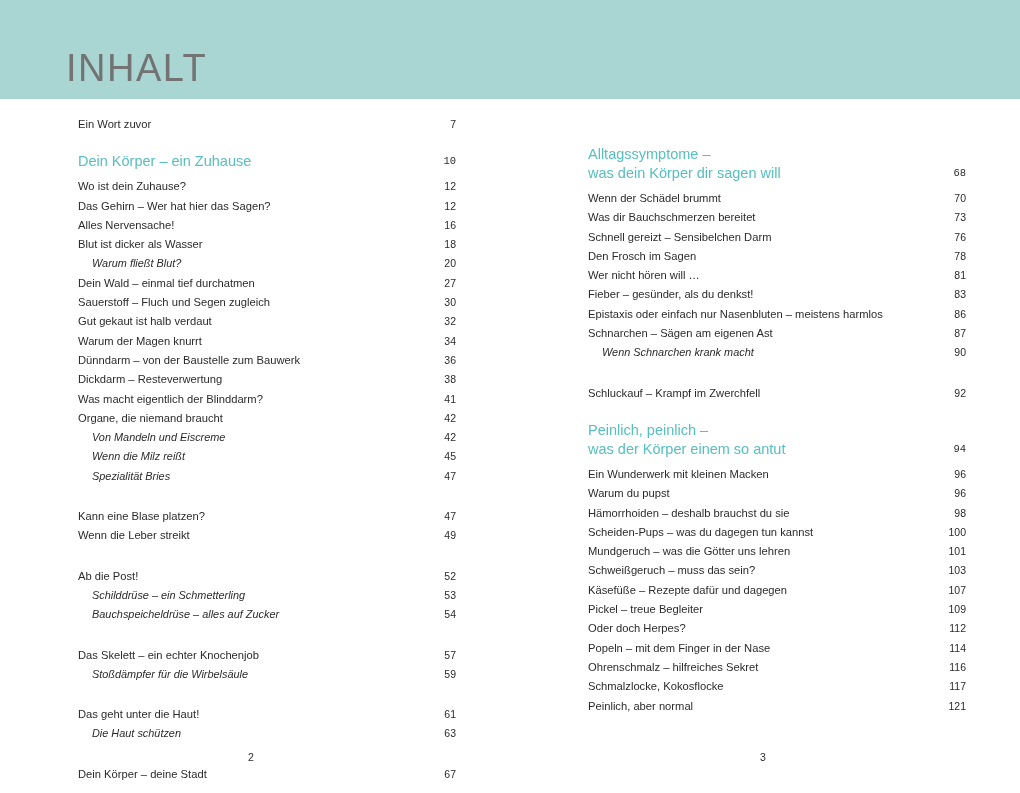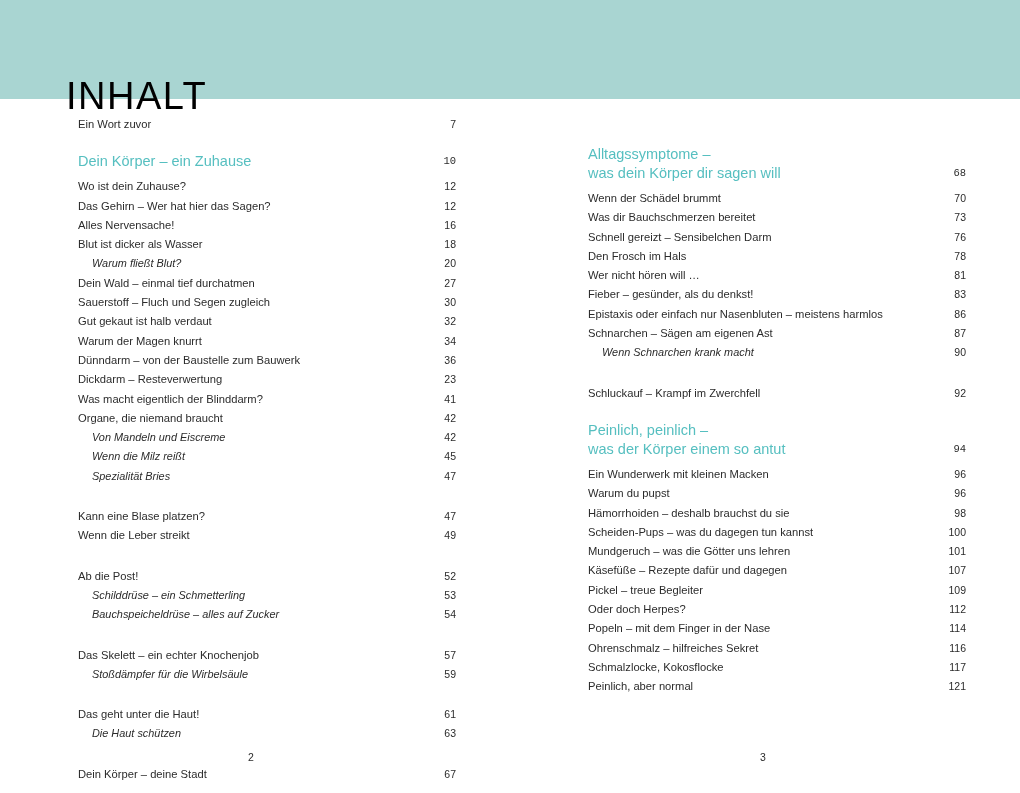--- a/index.html
+++ b/index.html
@@ -28,22 +28,21 @@
     height: 99px;
     background: #a9d5d2;
   }
   .header-title {
     position: absolute;
     left: 66px;
     top: 47px;
     font-size: 38px;
     letter-spacing: 1.5px;
     font-weight: 400;
-    color: #000000;
-    margin-top: 28px;
+    color: #737373;
   }
   .columns {
     position: absolute;
     left: 12px;
     top: 99px;
     width: 1020px;
     height: 546px;
     display: flex;
     box-sizing: border-box;
   }
@@ -135,21 +134,21 @@
         <div class="entry"><span>Wo ist dein Zuhause?</span><span class="pg">12</span></div>
         <div class="entry"><span>Das Gehirn – Wer hat hier das Sagen?</span><span class="pg">12</span></div>
         <div class="entry"><span>Alles Nervensache!</span><span class="pg">16</span></div>
         <div class="entry"><span>Blut ist dicker als Wasser</span><span class="pg">18</span></div>
         <div class="entry sub"><span>Warum fließt Blut?</span><span class="pg">20</span></div>
         <div class="entry"><span>Dein Wald – einmal tief durchatmen</span><span class="pg">27</span></div>
         <div class="entry"><span>Sauerstoff – Fluch und Segen zugleich</span><span class="pg">30</span></div>
         <div class="entry"><span>Gut gekaut ist halb verdaut</span><span class="pg">32</span></div>
         <div class="entry"><span>Warum der Magen knurrt</span><span class="pg">34</span></div>
         <div class="entry"><span>Dünndarm – von der Baustelle zum Bauwerk</span><span class="pg">36</span></div>
-        <div class="entry"><span>Dickdarm – Resteverwertung</span><span class="pg">23</span></div>
+        <div class="entry"><span>Dickdarm – Resteverwertung</span><span class="pg">38</span></div>
         <div class="entry"><span>Was macht eigentlich der Blinddarm?</span><span class="pg">41</span></div>
         <div class="entry"><span>Organe, die niemand braucht</span><span class="pg">42</span></div>
         <div class="entry sub"><span>Von Mandeln und Eiscreme</span><span class="pg">42</span></div>
         <div class="entry sub"><span>Wenn die Milz reißt</span><span class="pg">45</span></div>
         <div class="entry sub"><span>Spezialität Bries</span><span class="pg">47</span></div>
         <div class="entry spacer-top"><span>Kann eine Blase platzen?</span><span class="pg">47</span></div>
         <div class="entry"><span>Wenn die Leber streikt</span><span class="pg">49</span></div>
         <div class="entry spacer-top"><span>Ab die Post!</span><span class="pg">52</span></div>
         <div class="entry sub"><span>Schilddrüse – ein Schmetterling</span><span class="pg">53</span></div>
         <div class="entry sub"><span>Bauchspeicheldrüse – alles auf Zucker</span><span class="pg">54</span></div>
@@ -161,37 +160,38 @@
       </div>
     <div class="col col-right" id="col-right">
         <div class="section-head">
           <span class="sh-text">Alltagssymptome –
 was dein Körper dir sagen will</span>
           <span class="pg">68</span>
         </div>
         <div class="entry"><span>Wenn der Schädel brummt</span><span class="pg">70</span></div>
         <div class="entry"><span>Was dir Bauchschmerzen bereitet</span><span class="pg">73</span></div>
         <div class="entry"><span>Schnell gereizt – Sensibelchen Darm</span><span class="pg">76</span></div>
-        <div class="entry"><span>Den Frosch im Hals</span><span class="pg">78</span></div>
+        <div class="entry"><span>Den Frosch im Sagen</span><span class="pg">78</span></div>
         <div class="entry"><span>Wer nicht hören will …</span><span class="pg">81</span></div>
         <div class="entry"><span>Fieber – gesünder, als du denkst!</span><span class="pg">83</span></div>
         <div class="entry"><span>Epistaxis oder einfach nur Nasenbluten – meistens harmlos</span><span class="pg">86</span></div>
         <div class="entry"><span>Schnarchen – Sägen am eigenen Ast</span><span class="pg">87</span></div>
         <div class="entry sub"><span>Wenn Schnarchen krank macht</span><span class="pg">90</span></div>
         <div class="entry spacer-top"><span>Schluckauf – Krampf im Zwerchfell</span><span class="pg">92</span></div>
         <div class="section-head">
           <span class="sh-text">Peinlich, peinlich –
 was der Körper einem so antut</span>
           <span class="pg">94</span>
         </div>
         <div class="entry"><span>Ein Wunderwerk mit kleinen Macken</span><span class="pg">96</span></div>
         <div class="entry"><span>Warum du pupst</span><span class="pg">96</span></div>
         <div class="entry"><span>Hämorrhoiden – deshalb brauchst du sie</span><span class="pg">98</span></div>
         <div class="entry"><span>Scheiden-Pups – was du dagegen tun kannst</span><span class="pg">100</span></div>
         <div class="entry"><span>Mundgeruch – was die Götter uns lehren</span><span class="pg">101</span></div>
+        <div class="entry"><span>Schweißgeruch – muss das sein?</span><span class="pg">103</span></div>
         <div class="entry"><span>Käsefüße – Rezepte dafür und dagegen</span><span class="pg">107</span></div>
         <div class="entry"><span>Pickel – treue Begleiter</span><span class="pg">109</span></div>
         <div class="entry"><span>Oder doch Herpes?</span><span class="pg">112</span></div>
         <div class="entry"><span>Popeln – mit dem Finger in der Nase</span><span class="pg">114</span></div>
         <div class="entry"><span>Ohrenschmalz – hilfreiches Sekret</span><span class="pg">116</span></div>
         <div class="entry"><span>Schmalzlocke, Kokosflocke</span><span class="pg">117</span></div>
         <div class="entry"><span>Peinlich, aber normal</span><span class="pg">121</span></div>
       </div>
   </div>
 

